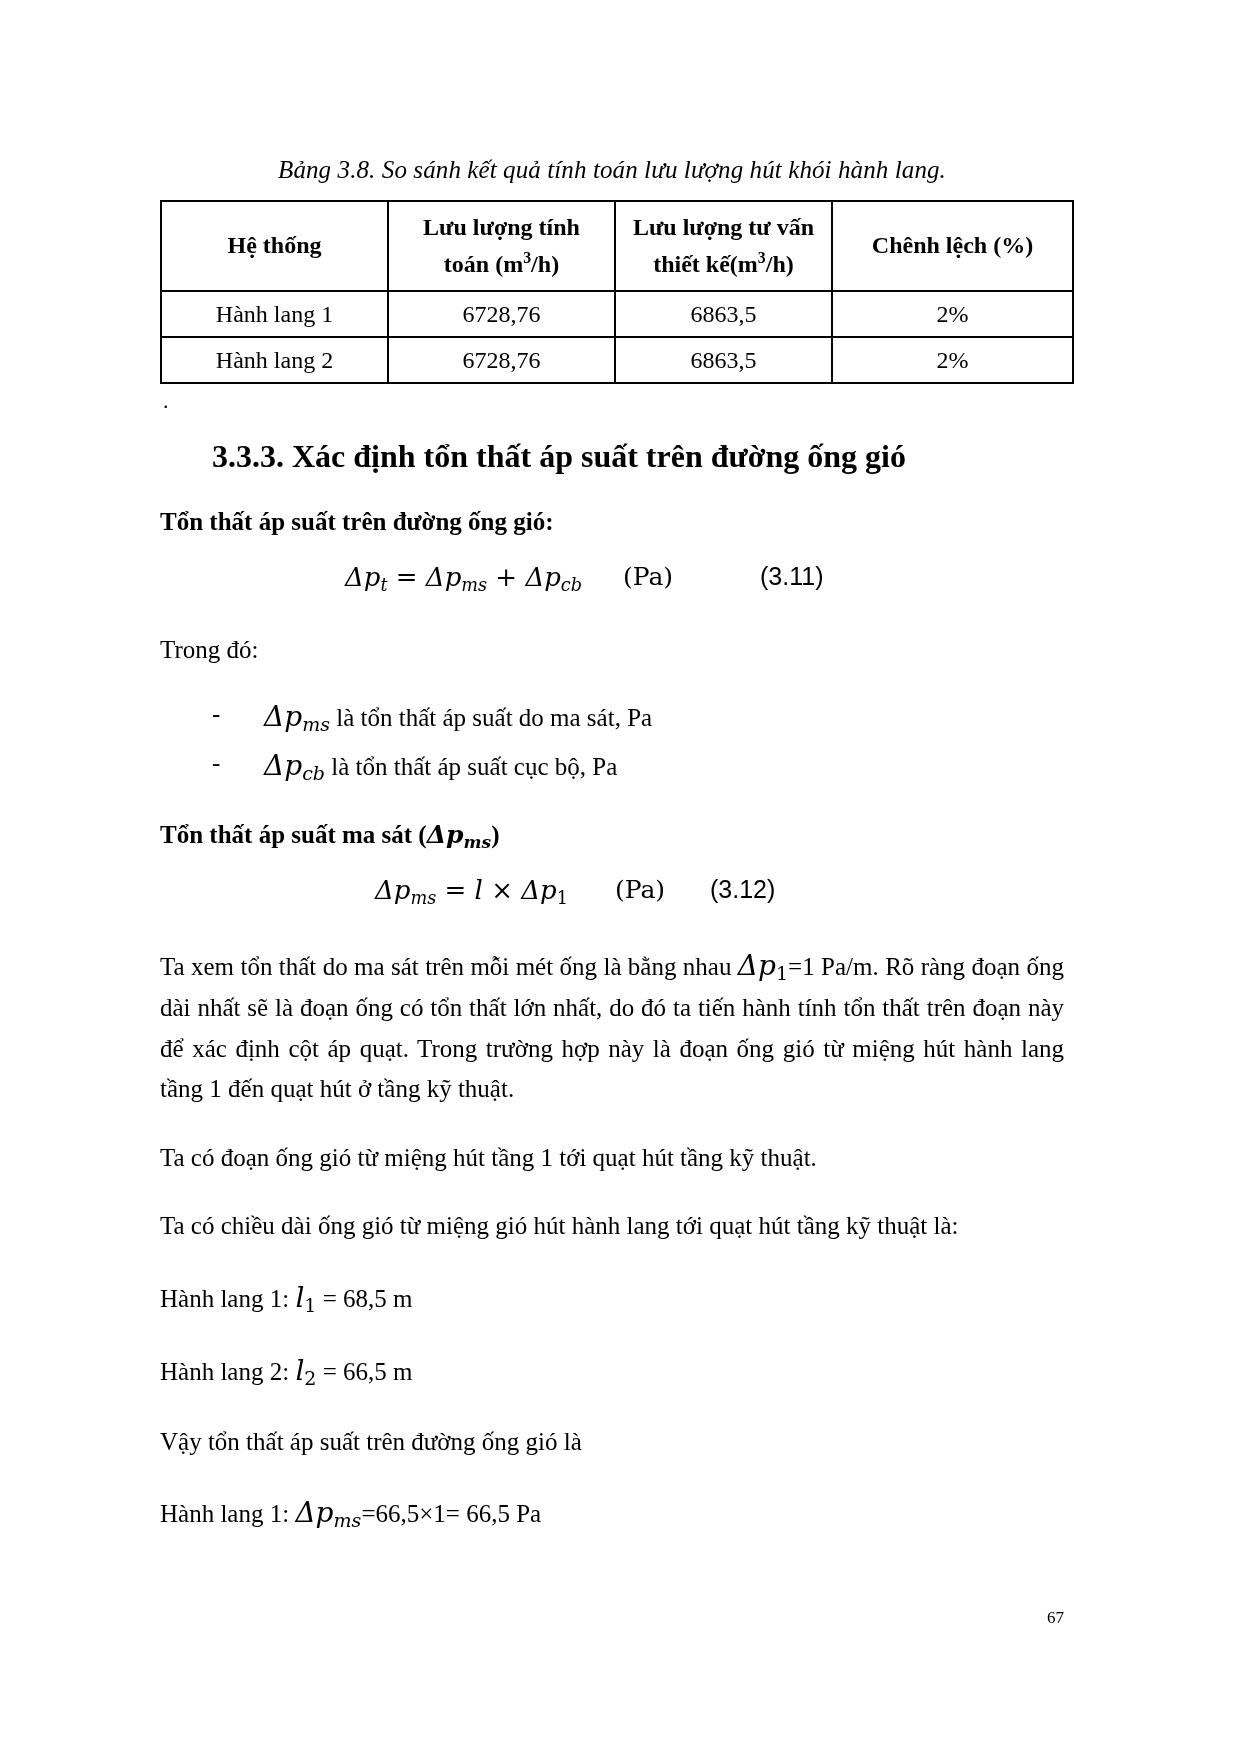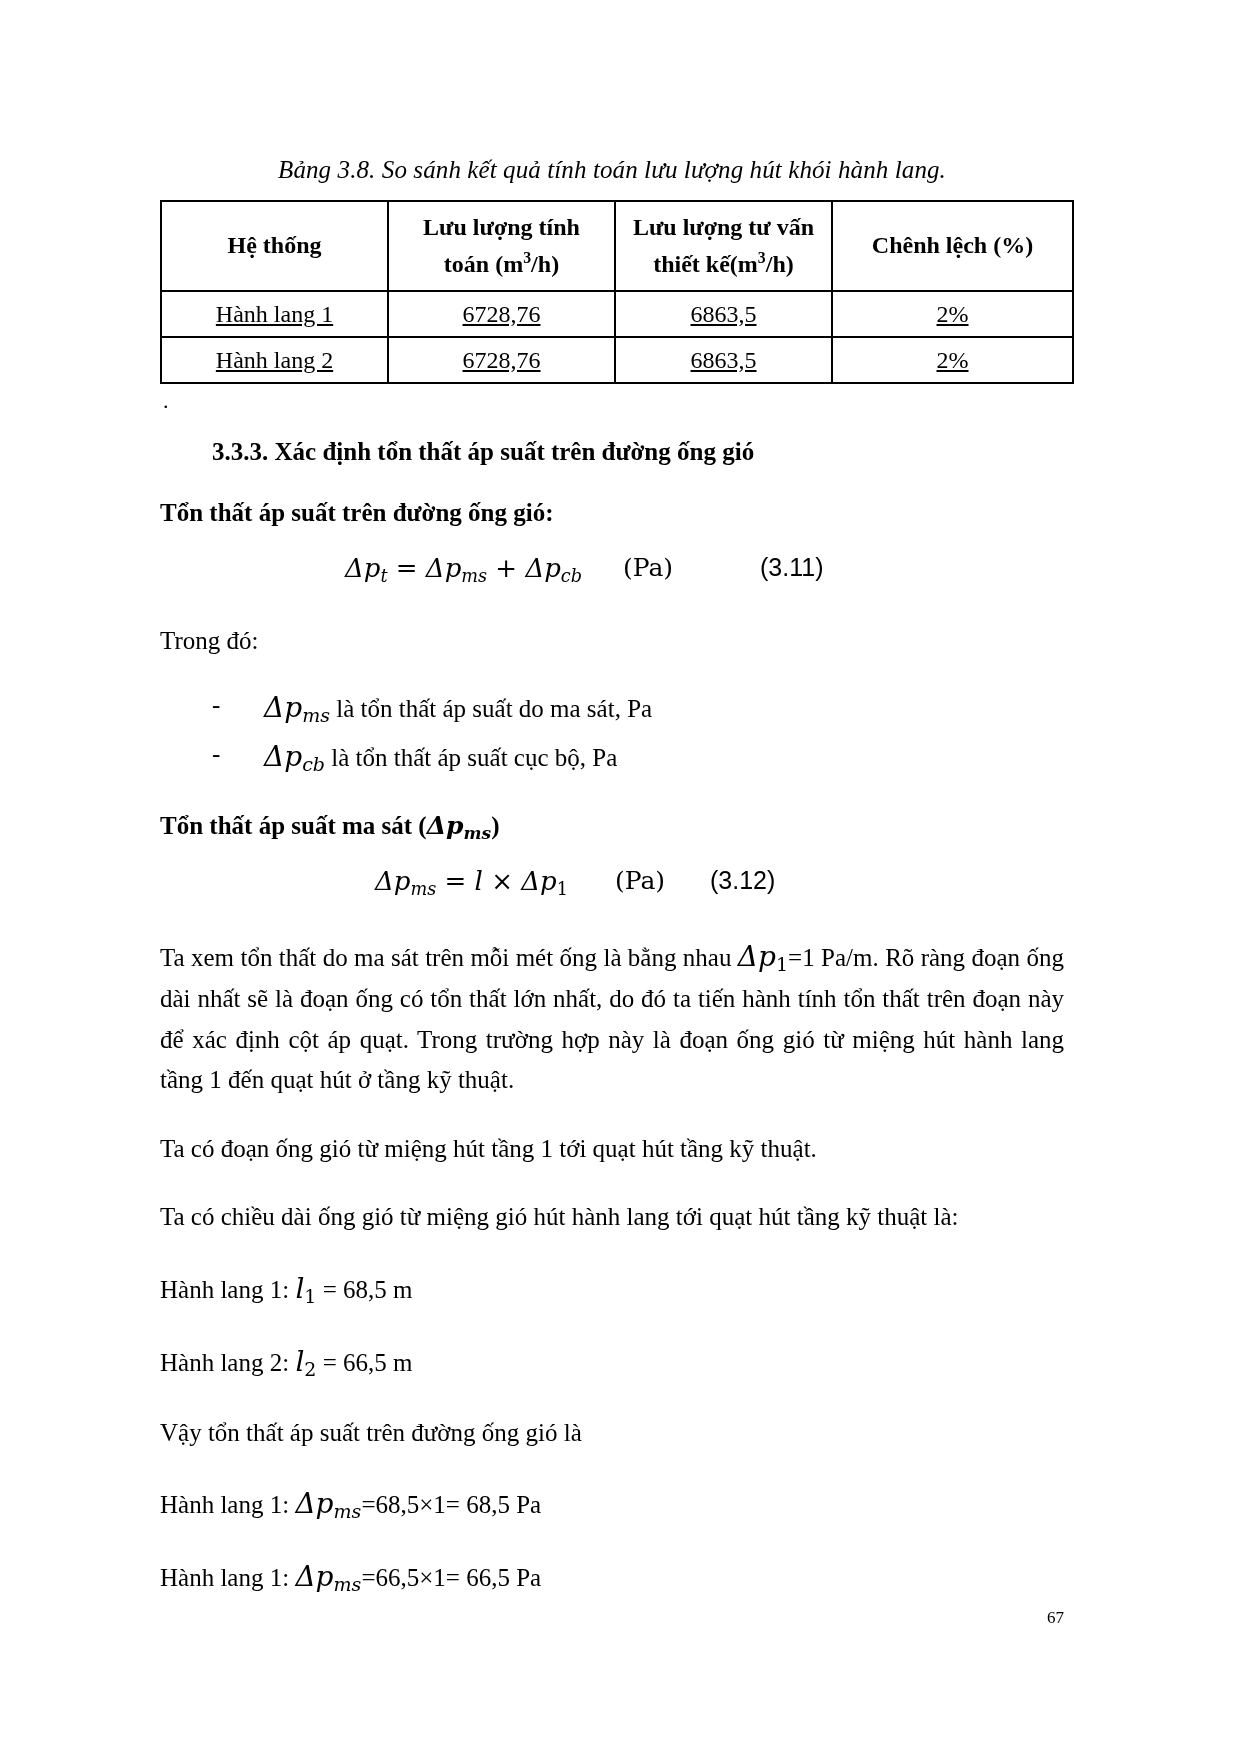--- a/index.html
+++ b/index.html
@@ -41,38 +41,38 @@
     padding:0 6px;
     text-align:center;
     vertical-align:middle;
     font-size:24px;
   }
   table.cmp th {
     font-weight:bold;
     height:88px;
     line-height:1.55;
   }
-  table.cmp td { height:44px; font-weight:normal;text-decoration:underline; }
+  table.cmp td { height:44px; font-weight:normal; }
   .c1 { width:213px; }
   .c2 { width:213px; }
   .c3 { width:203px;margin-left:48px; }
   .c4 { width:227px;border-radius:29px; }
   .hdr-l1, .hdr-l2 { display:block; }
   sup.u { font-size:.66em; vertical-align:super; line-height:0; }
 
   .tiny-dot {
     font-size:22px;
     line-height:1;
     margin:6px 0 0 3px;
     height:18px;
   }
 
   
   h3.sec {
-    font-size:25px;
+    font-size:32px;
     font-weight:bold;
     margin:28px 0 0 52px;
     line-height:1.3;
   }
   p.lead {
     font-size:25px;
     font-weight:bold;
     margin:30px 0 0 0;
   }
   p.body {
@@ -237,19 +237,18 @@
     <span class="eqno">(3.12)</span>
   </div>
 
   <div id="para-host">
       <p class="body"><span>Ta xem tổn thất do ma sát trên mỗi mét ống là bằng nhau </span><span class="inline-math"><span>Δp</span><sub class="msn">1</sub></span><span>=1 Pa/m. Rõ ràng đoạn ống dài nhất sẽ là đoạn ống có tổn thất lớn nhất, do đó ta tiến hành tính tổn thất trên đoạn này để xác định cột áp quạt. Trong trường hợp này là đoạn ống gió từ miệng hút hành lang tầng 1 đến quạt hút ở tầng kỹ thuật.</span></p>
       <p class="body nojust"><span>Ta có đoạn ống gió từ miệng hút tầng 1 tới quạt hút tầng kỹ thuật.</span></p>
       <p class="body nojust"><span>Ta có chiều dài ống gió từ miệng gió hút hành lang tới quạt hút tầng kỹ thuật là:</span></p>
       <p class="body nojust"><span>Hành lang 1: </span><span class="inline-math"><span>l</span><sub class="msn">1</sub></span><span> = 68,5 m</span></p>
       <p class="body nojust"><span>Hành lang 2: </span><span class="inline-math"><span>l</span><sub class="msn">2</sub></span><span> = 66,5 m</span></p>
       <p class="body nojust"><span>Vậy tổn thất áp suất trên đường ống gió là</span></p>
-      <p class="body nojust"><span>Hành lang 1: </span><span class="inline-math"><span>Δp</span><sub class="ms">ms</sub></span><span>=68,5×1= 68,5 Pa</span></p>
       <p class="body nojust"><span>Hành lang 1: </span><span class="inline-math"><span>Δp</span><sub class="ms">ms</sub></span><span>=66,5×1= 66,5 Pa</span></p>
     </div>
 
   <div class="pageno">67</div>
 
 </div>
 
 </body></html>

